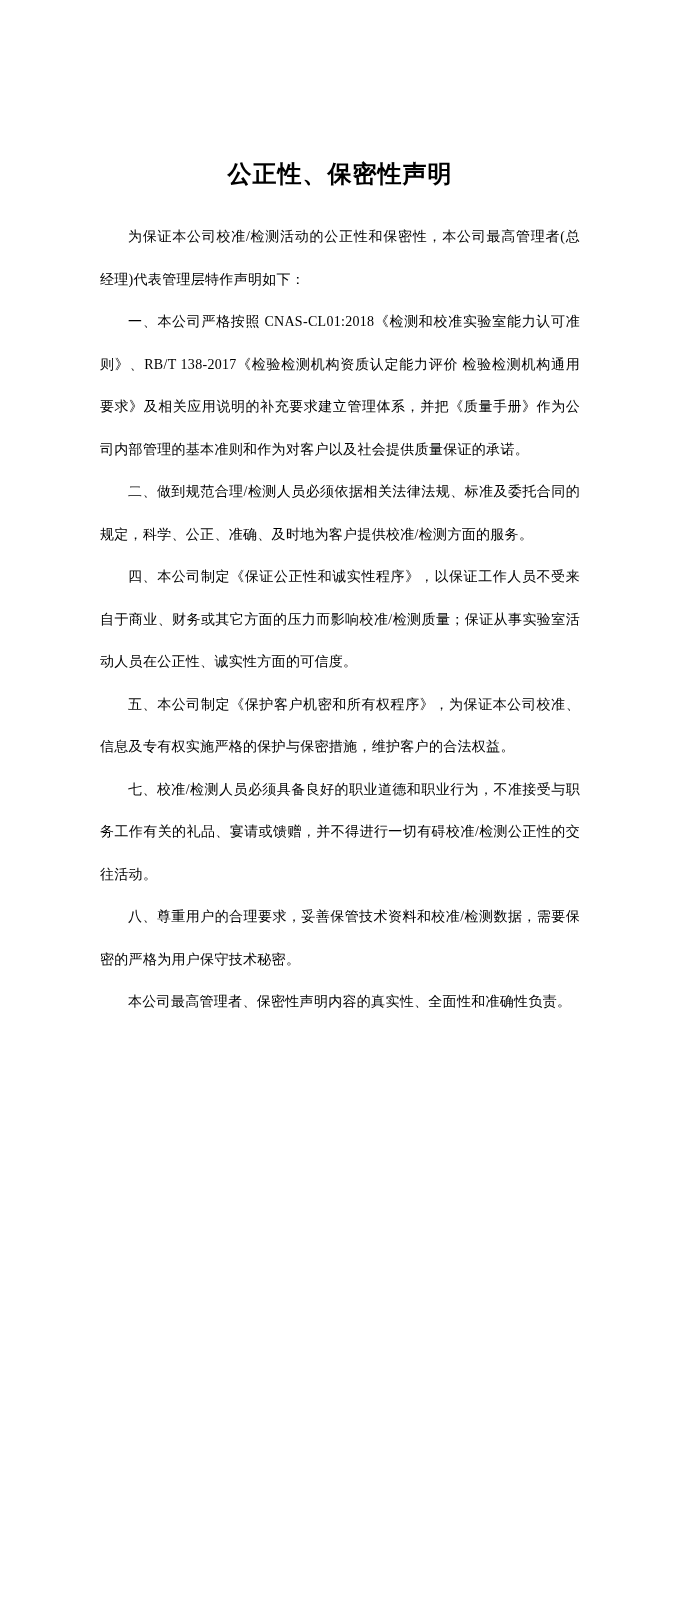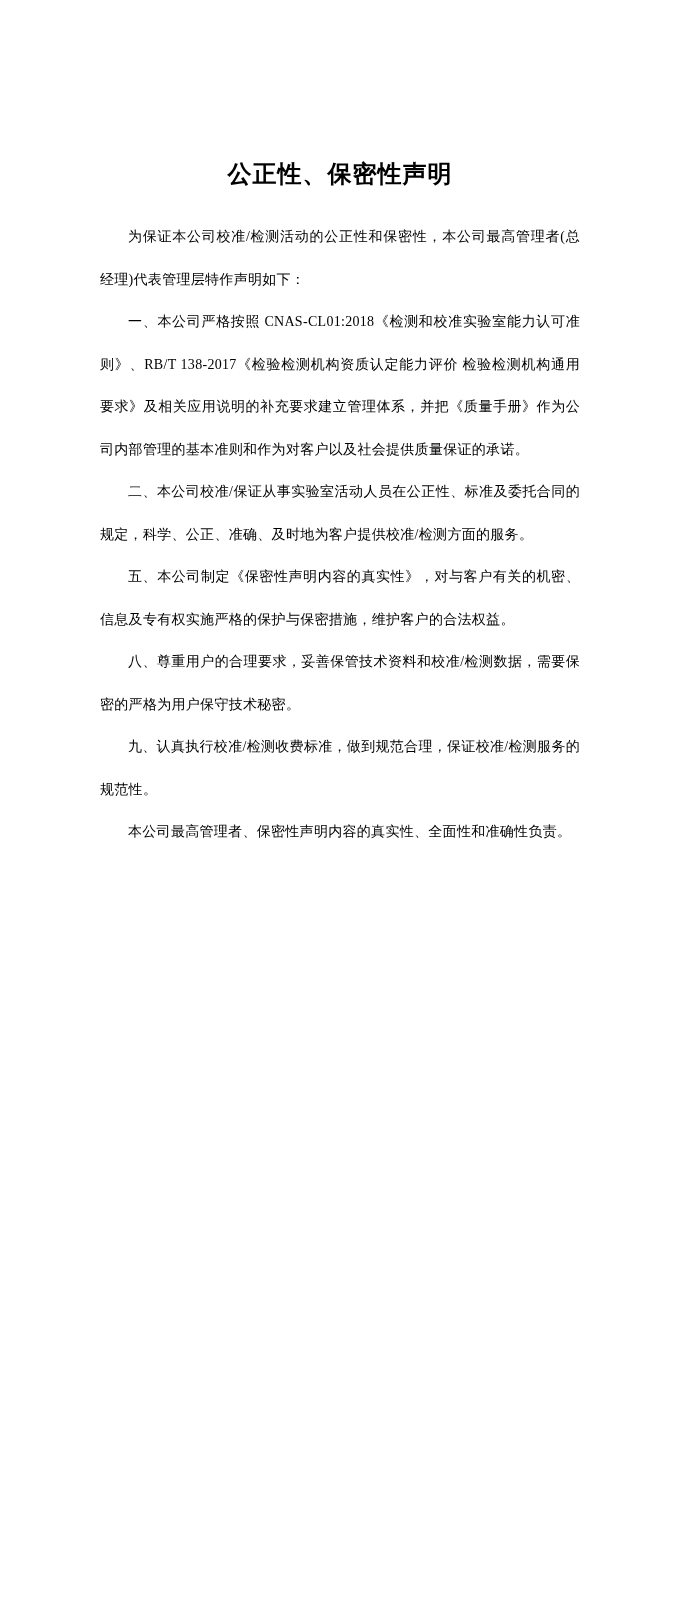--- a/index.html
+++ b/index.html
@@ -50,24 +50,25 @@
 <body>
 
 <div class="page">
 
   <h1 class="doc-title">公正性、保密性声明</h1>
 
   <div class="doc-body">
     <p>为保证本公司校准/检测活动的公正性和保密性，本公司最高管理者(总经理)代表管理层特作声明如下：</p>
 
     <p>一、本公司严格按照 CNAS-CL01:2018《检测和校准实验室能力认可准则》、RB/T 138-2017《检验检测机构资质认定能力评价 检验检测机构通用要求》及相关应用说明的补充要求建立管理体系，并把《质量手册》作为公司内部管理的基本准则和作为对客户以及社会提供质量保证的承诺。</p>
-    <p>二、本公司校准/保证从事实验室活动人员在公正性、标准及委托合同的规定，科学、公正、准确、及时地为客户提供校准/检测方面的服务。</p>
-    <p>五、本公司制定《保密性声明内容的真实性》，对与客户有关的机密、信息及专有权实施严格的保护与保密措施，维护客户的合法权益。</p>
+    <p>二、做到规范合理/检测人员必须依据相关法律法规、标准及委托合同的规定，科学、公正、准确、及时地为客户提供校准/检测方面的服务。</p>
+    <p>四、本公司制定《保证公正性和诚实性程序》，以保证工作人员不受来自于商业、财务或其它方面的压力而影响校准/检测质量；保证从事实验室活动人员在公正性、诚实性方面的可信度。</p>
+    <p>五、本公司制定《保护客户机密和所有权程序》，为保证本公司校准、信息及专有权实施严格的保护与保密措施，维护客户的合法权益。</p>
+    <p>七、校准/检测人员必须具备良好的职业道德和职业行为，不准接受与职务工作有关的礼品、宴请或馈赠，并不得进行一切有碍校准/检测公正性的交往活动。</p>
     <p>八、尊重用户的合理要求，妥善保管技术资料和校准/检测数据，需要保密的严格为用户保守技术秘密。</p>
-    <p>九、认真执行校准/检测收费标准，做到规范合理，保证校准/检测服务的规范性。</p>
 
     <p>本公司最高管理者、保密性声明内容的真实性、全面性和准确性负责。</p>
   </div>
 
   <div class="signature-block">
     <div class="sig-row">
       
       
     </div>
 

